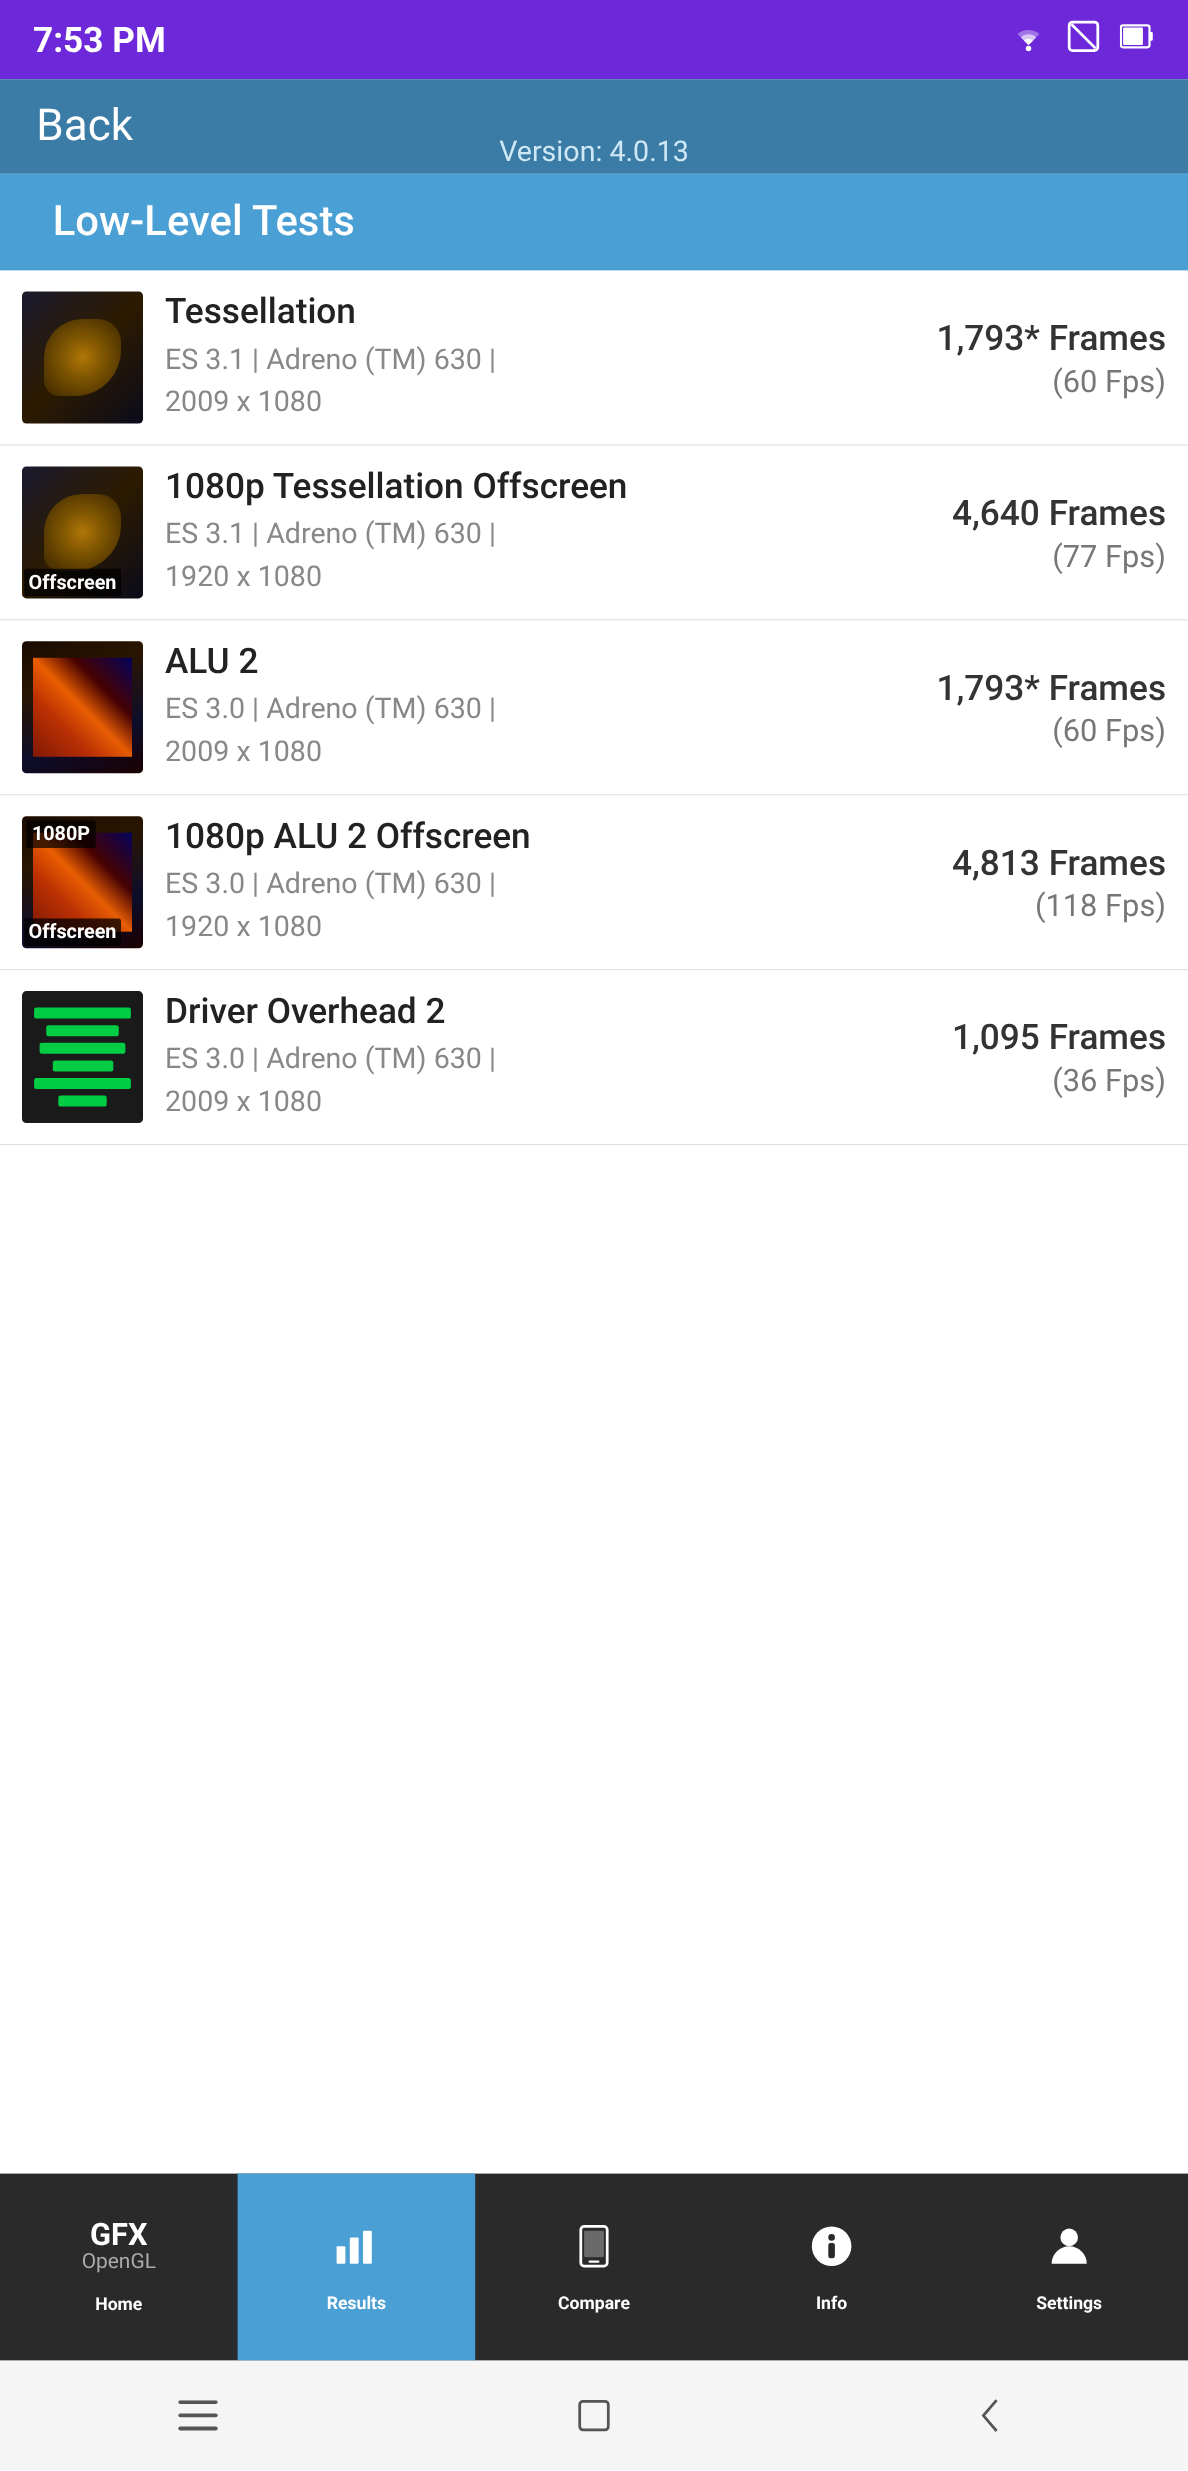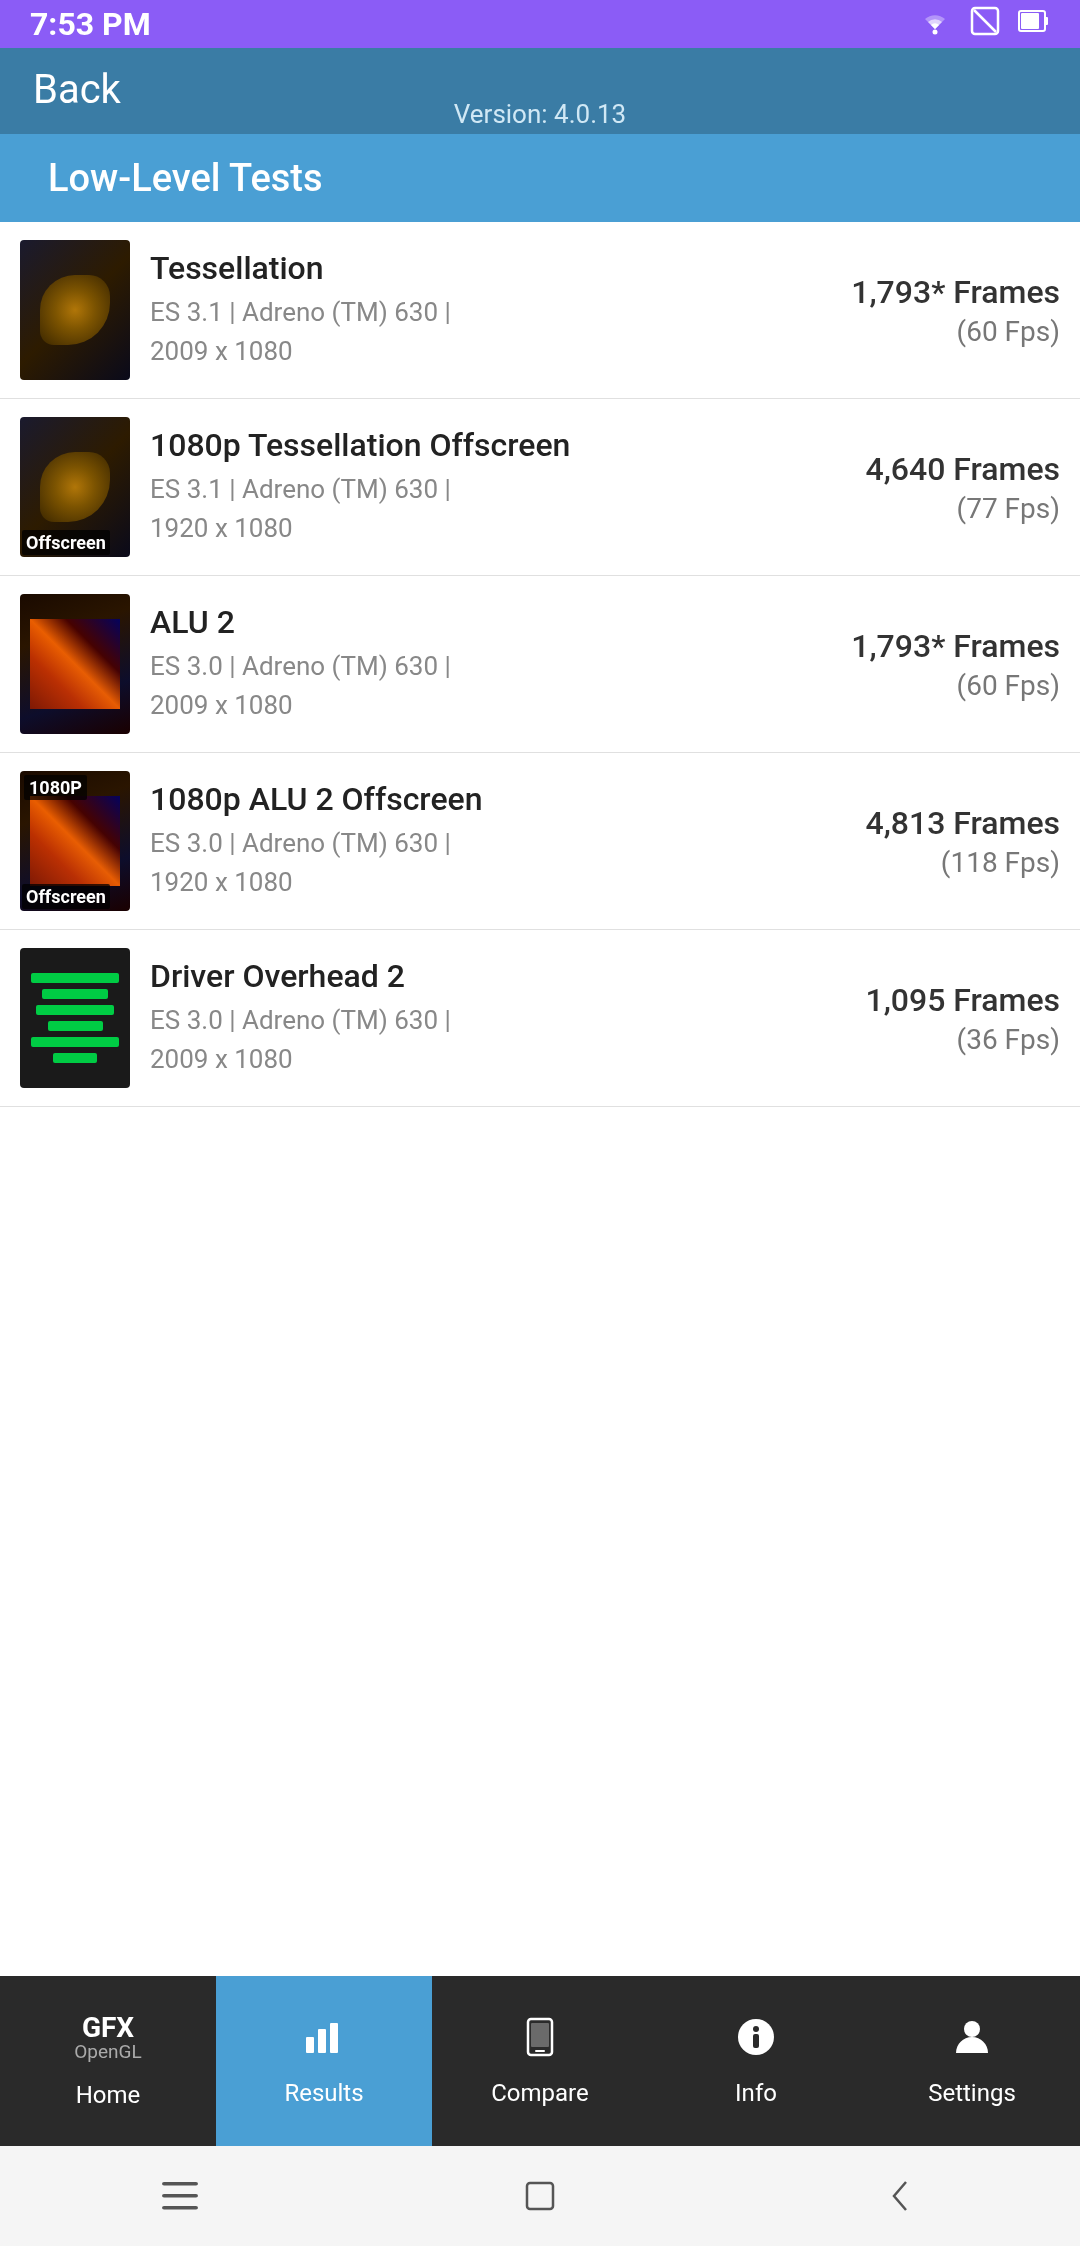--- a/index.html
+++ b/index.html
@@ -9,22 +9,22 @@
       width: 1080px;
       min-height: 2246px;
       background: #ffffff;
       font-family: 'Roboto', Arial, sans-serif;
       display: flex;
       flex-direction: column;
     }
 
     
     .status-bar {
-      background: #8b5cf6;
-      height: 48px;
+      background: #6d28d9;
+      height: 72px;
       display: flex;
       align-items: center;
       justify-content: space-between;
       padding: 12px 30px;
     }
     .status-time {
       color: #ffffff;
       font-size: 32px;
       font-weight: bold;
     }
@@ -79,21 +79,21 @@
     }
     .test-item {
       display: flex;
       align-items: center;
       padding: 18px 20px;
       border-bottom: 1px solid #e0e0e0;
       min-height: 140px;
     }
     .test-thumbnail {
       width: 110px;
-      height: 140px;
+      height: 120px;
       flex-shrink: 0;
       border-radius: 4px;
       overflow: hidden;
       position: relative;
       margin-right: 20px;
     }
     
     .thumb-tessellation {
       background: linear-gradient(135deg, #1a1a2e 0%, #2d1b00 50%, #0a0a1a 100%);
       display: flex;
@@ -253,22 +253,22 @@
     }
     .nav-icon {
       color: #ffffff;
       font-size: 40px;
       display: flex;
       align-items: center;
       justify-content: center;
     }
     .nav-label {
       color: #ffffff;
-      font-size: 24px;
-      font-weight: 400;
+      font-size: 16px;
+      font-weight: 700;
     }
     .gfx-logo {
       display: flex;
       flex-direction: column;
       align-items: center;
     }
     .gfx-text {
       color: #ffffff;
       font-size: 28px;
       font-weight: bold;

